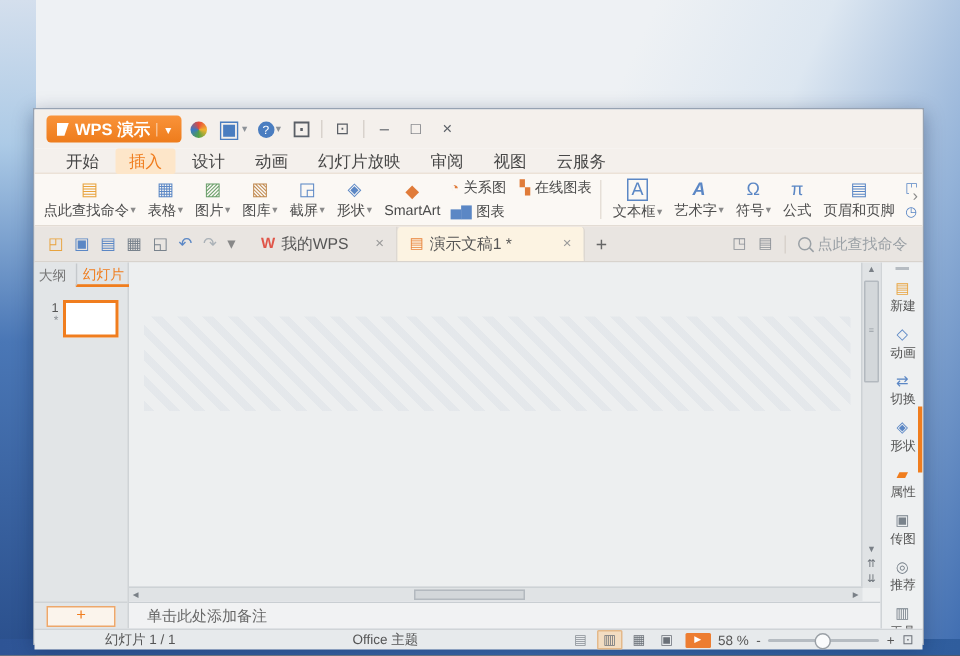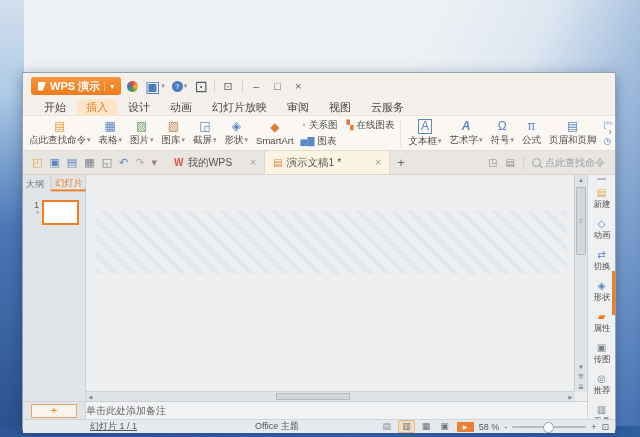--- a/index.html
+++ b/index.html
@@ -98,34 +98,34 @@
   .vs-thumb{width:8px;height:66px;background:#d3d7da;border:1px solid #b3b9bf;border-radius:1px;
     margin-top:2px;display:flex;align-items:center;justify-content:center;}
   .vs-grip{font-size:6px;color:#9aa0a6;line-height:5px;}
   .vs-spacer{flex:1;}
   .vs-pager{font-size:7px;color:#6b7178;height:10px;line-height:10px;}
   .hscroll{position:absolute;left:0;right:12px;bottom:0;height:9px;background:#e0e3e5;
     border-top:1px solid #cdd2d5;display:flex;align-items:center;}
   .hs-arrow{font-size:5px;color:#7a8087;width:9px;text-align:center;}
   .hs-thumb{width:72px;height:5px;background:#d3d7da;border:1px solid #b3b9bf;margin-left:37%;}
   .notesbar{height:17px;background:#f1f2f3;border-top:1px solid #c9ced2;font-size:10px;color:#666;
-    display:flex;align-items:center;flex:none;}
+    display:flex;align-items:center;padding-left:12px;flex:none;}
 
   .sidebar{width:27px;background:#eef0f1;border-left:1px solid #d0d4d7;position:relative;
     display:flex;flex-direction:column;align-items:center;padding-top:3px;overflow:hidden;flex:none;}
   .sb-dash{width:9px;height:2px;background:#b6bcc2;flex:none;}
   .sb-item{display:flex;flex-direction:column;align-items:center;margin-top:7px;flex:none;}
   .sb-ic{font-size:10px;line-height:11px;color:#7a838c;}
   .sb-lb{font-size:9px;color:#555;white-space:nowrap;transform:scale(.95);}
   .sb-accent{position:absolute;right:0;top:96px;width:3px;height:44px;background:#f07d1e;}
 
   
   .statusbar{height:13px;background:#e7eaec;border-top:1px solid #d0d4d7;display:flex;align-items:center;
     font-size:9px;color:#555;padding:0 6px;gap:6px;flex:none;}
-  .st-slide{margin-left:61px;white-space:nowrap;text-decoration:underline;}
+  .st-slide{margin-left:41px;white-space:nowrap;}
   .st-theme{margin-left:112px;white-space:nowrap;}
   .st-right{margin-left:auto;display:flex;align-items:center;gap:5px;}
   .st-vbtn{font-size:9px;color:#6b7178;padding:0 3px;line-height:11px;}
   .st-vbtn.active{background:#f3ddc2;border:1px solid #e4b98a;border-radius:1px;}
   .st-play{width:17px;height:10px;background:#ed7d31;color:#fff;font-size:6px;display:flex;
     align-items:center;justify-content:center;border-radius:1px;}
   .st-zoom{white-space:nowrap;}
   .st-zoomtrack{width:74px;height:2px;background:#b6bcc2;position:relative;border-radius:1px;}
   .st-handle{position:absolute;left:42%;top:-4px;width:9px;height:9px;border-radius:50%;
     background:#fafbfc;border:1px solid #9aa0a6;}

